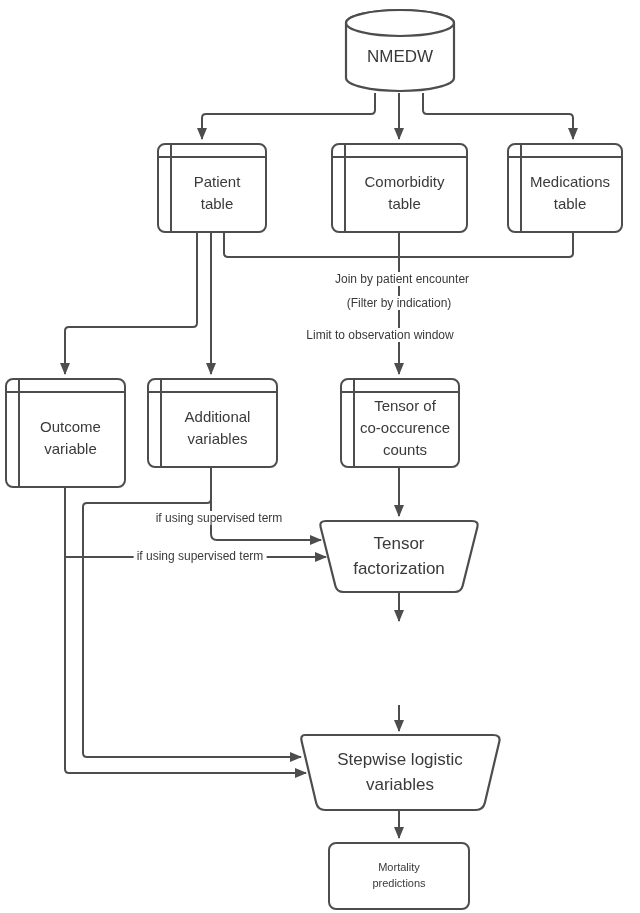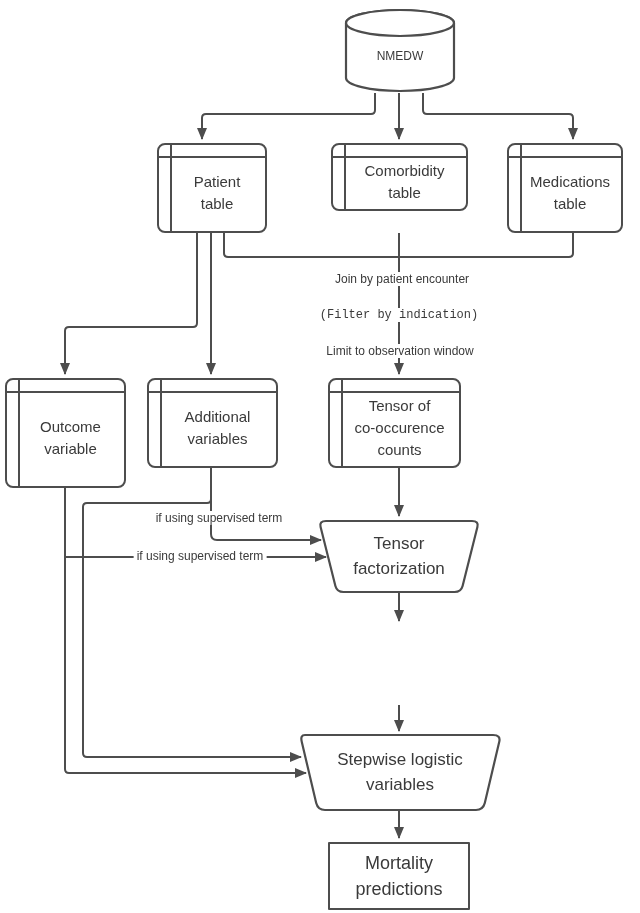--- a/index.html
+++ b/index.html
@@ -29,24 +29,24 @@
     font-size:15px;line-height:1.45;
   }
   .table-node .t-row{position:absolute;top:11px;left:0;right:0;height:0;border-top:2px solid var(--line);}
   .table-node .t-col{position:absolute;left:11px;top:0;bottom:0;width:0;border-left:2px solid var(--line);}
   .table-node .label{position:relative;z-index:2;white-space:pre-line;padding-top:10px;padding-left:10px;}
 
   .plain-node{
     position:absolute;z-index:2;
     background:var(--node-fill);
     border:2px solid var(--line);
-    border-radius:1px;
+    border-radius:8px;
     display:flex;align-items:center;justify-content:center;
     text-align:center;color:var(--text);
-    font-size:18px;line-height:1.45;
+    font-size:11px;line-height:1.45;
   }
   .plain-node .label{white-space:pre-line;}
 
   .shape-node{position:absolute;z-index:2;}
   .shape-node svg{display:block;}
   .shape-node .overlay{
     position:absolute;left:0;top:0;right:0;bottom:0;
     display:flex;align-items:center;justify-content:center;
     text-align:center;color:var(--text);
     font-size:17px;line-height:1.45;white-space:pre-line;
@@ -89,59 +89,59 @@
     <path class="edge" marker-end="url(#arrow)" d="M 211 468 L 211 499 Q 211 503 207 503 L 87 503 Q 83 503 83 507 L 83 753 Q 83 757 87 757 L 301 757"></path>
     <path class="edge" marker-end="url(#arrow)" d="M 65 468 L 65 769 Q 65 773 69 773 L 306 773"></path>
     <path class="edge" marker-end="url(#arrow)" d="M 65 557 L 326 557"></path>
   </svg>
 
   <div class="shape-node" style="left:344px;top:8px;width:112px;height:86px;">
     <svg width="112" height="86" viewBox="0 0 112 86">
       <path class="shape-fill" d="M 2 15 L 2 70 A 54 13 0 0 0 110 70 L 110 15 A 54 13 0 0 0 2 15 Z"></path>
       <ellipse class="shape-fill" cx="56" cy="15" rx="54" ry="13"></ellipse>
     </svg>
-    <div class="overlay" style="font-size:12px;padding-top:12px;">NMEDW</div>
+    <div class="overlay" style="font-size:17px;padding-top:12px;">NMEDW</div>
   </div>
 
   <div class="table-node" style="left:157px;top:143px;width:110px;height:90px;">
     <div class="t-row"></div>
     <div class="t-col"></div>
     <span class="label">Patient
 table</span>
   </div>
-  <div class="table-node" style="left:331px;top:143px;width:137px;height:68px;">
+  <div class="table-node" style="left:331px;top:143px;width:137px;height:90px;">
     <div class="t-row"></div>
     <div class="t-col"></div>
     <span class="label">Comorbidity
 table</span>
   </div>
   <div class="table-node" style="left:507px;top:143px;width:116px;height:90px;">
     <div class="t-row"></div>
     <div class="t-col"></div>
     <span class="label">Medications
 table</span>
   </div>
 
   <div class="edge-label" style="left:402px;top:272px;">Join by patient encounter</div>
-  <div class="edge-label" style="left:399px;top:308px;font-family:Liberation Mono, monospace;">(Filter by indication)</div>
-  <div class="edge-label" style="left:400px;top:328px;margin-top:16px;">Limit to observation window</div>
+  <div class="edge-label" style="left:399px;top:296px;">(Filter by indication)</div>
+  <div class="edge-label" style="left:380px;top:328px;">Limit to observation window</div>
 
   <div class="table-node" style="left:5px;top:378px;width:121px;height:110px;">
     <div class="t-row"></div>
     <div class="t-col"></div>
     <span class="label">Outcome
 variable</span>
   </div>
   <div class="table-node" style="left:147px;top:378px;width:131px;height:90px;">
     <div class="t-row"></div>
     <div class="t-col"></div>
     <span class="label">Additional
 variables</span>
   </div>
-  <div class="table-node" style="left:328px;top:378px;width:133px;height:90px;">
+  <div class="table-node" style="left:340px;top:378px;width:120px;height:90px;">
     <div class="t-row"></div>
     <div class="t-col"></div>
     <span class="label">Tensor of
 co-occurence
 counts</span>
   </div>
 
   <div class="edge-label" style="left:219px;top:511px;">if using supervised term</div>
   <div class="edge-label" style="left:200px;top:549px;">if using supervised term</div>
 

